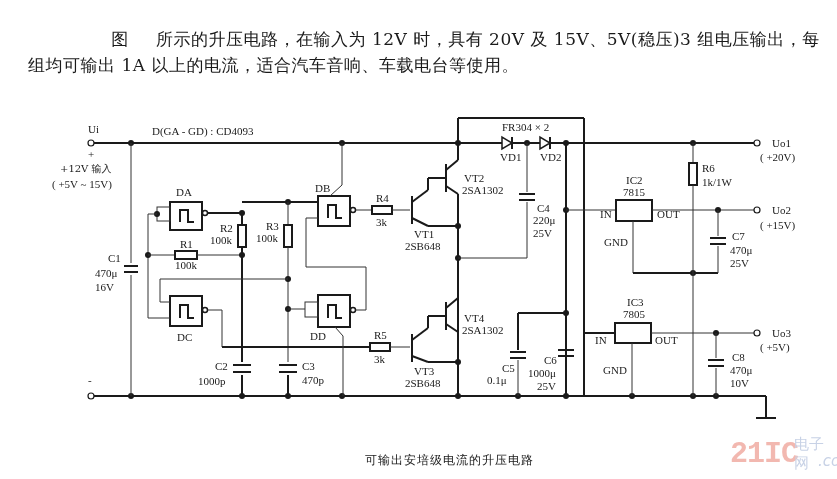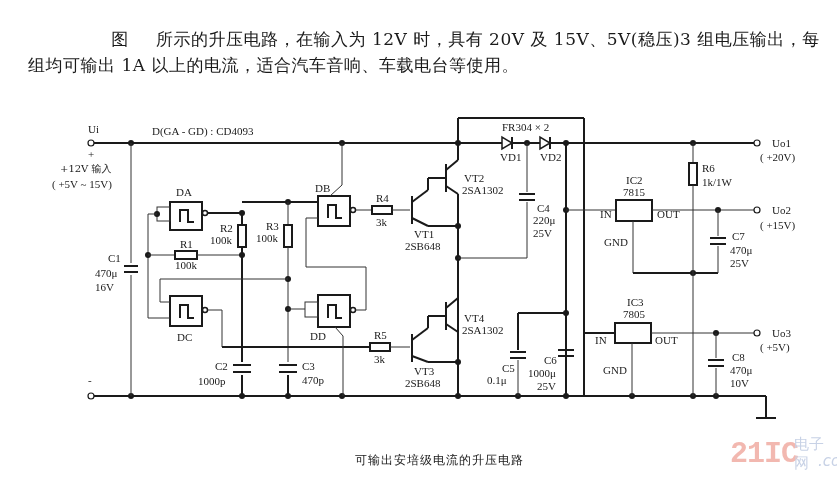--- a/index.html
+++ b/index.html
@@ -7,21 +7,21 @@
   .para { position:absolute; left:0; top:0; width:837px; font-family:"DejaVu Serif", serif; font-size:17px; line-height:34px; }
   .para .l1 { position:absolute; left:84px; top:22px; white-space:nowrap; letter-spacing:0.5px;text-align:center; }
   .para .l2 { position:absolute; left:28px; top:48px; white-space:nowrap; letter-spacing:0.5px; }
   .para .fig { display:inline-block; width:72px; }
   svg { position:absolute; left:0; top:0; }
   .w { stroke:#1a1a1a; stroke-width:2; fill:none; }
   .wt { stroke:#333; stroke-width:1; fill:none; }
   .dot { fill:#1a1a1a; }
   .lbl { font-family:"Liberation Serif", serif; font-size:11px; fill:#1a1a1a; }
   .lblc { font-family:"DejaVu Serif", serif; font-size:10px; fill:#1a1a1a; }
-  .caption { position:absolute; left:355px; top:452px; font-family:Liberation Mono, monospace; font-size:12px; letter-spacing:1px; }
+  .caption { position:absolute; left:365px; top:452px; font-family:Liberation Mono, monospace; font-size:12px; letter-spacing:1px; }
   .logo { position:absolute; left:760px; top:435px; width:75px; height:40px; }
   .logo .num { position:absolute; left:-30px; top:2px; font-family:Liberation Mono, monospace; font-weight:bold; font-size:30px; color:#f2b8b0; letter-spacing:-1px; }
   .logo .cn { position:absolute; left:34px; top:0px; font-family:Liberation Serif, serif; font-size:15px; color:#c8d2e6; }
   .logo .com { position:absolute; left:30px; top:17px; font-family:"DejaVu Sans", sans-serif; font-style:italic; font-size:15px; color:#c8d2e6;margin-left:28px; }
 </style>
 </head>
 <body>
 
 <div class="para">
   <div class="l1"><span class="fig">图</span><span>所示的升压电路，在输入为 12V 时，具有 20V 及 15V、5V(稳压)3 组电压输出，每</span></div>

